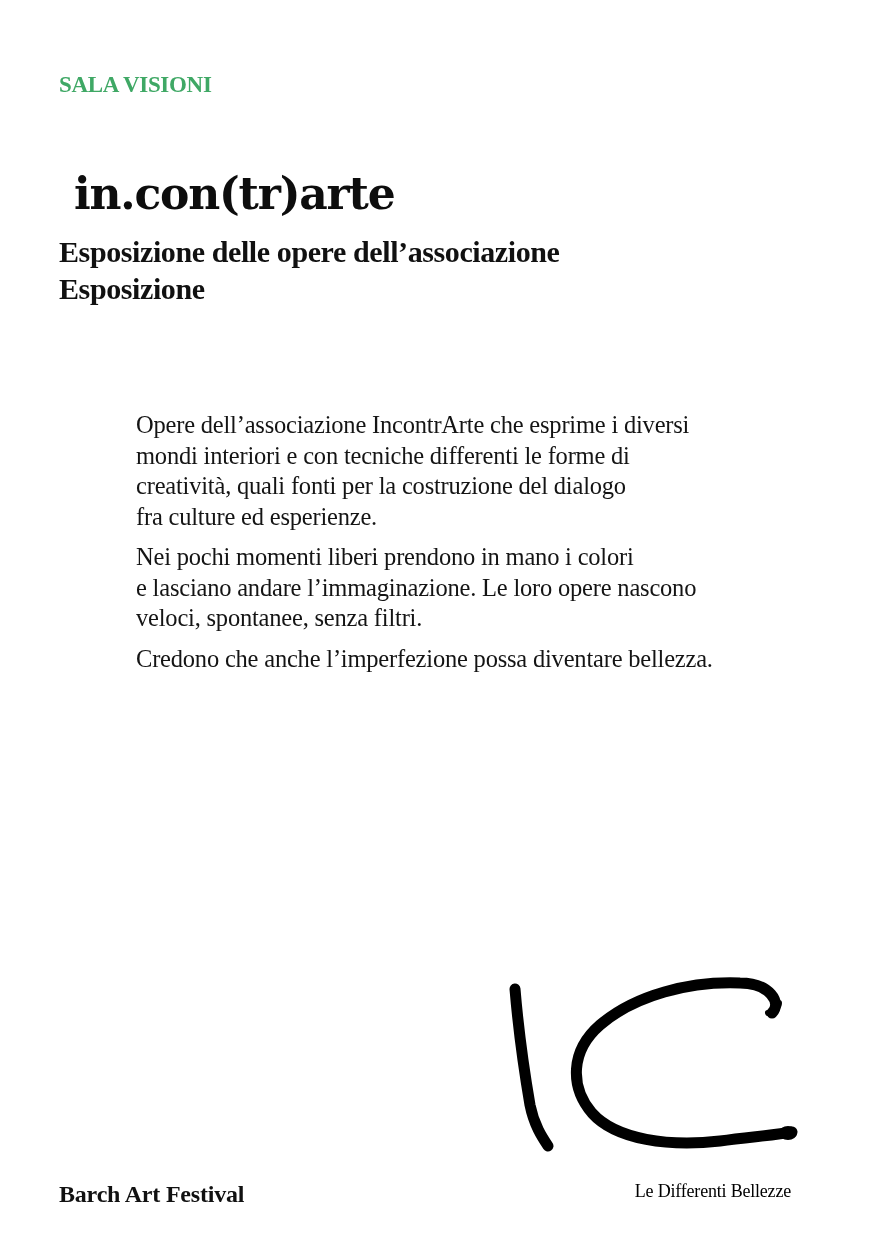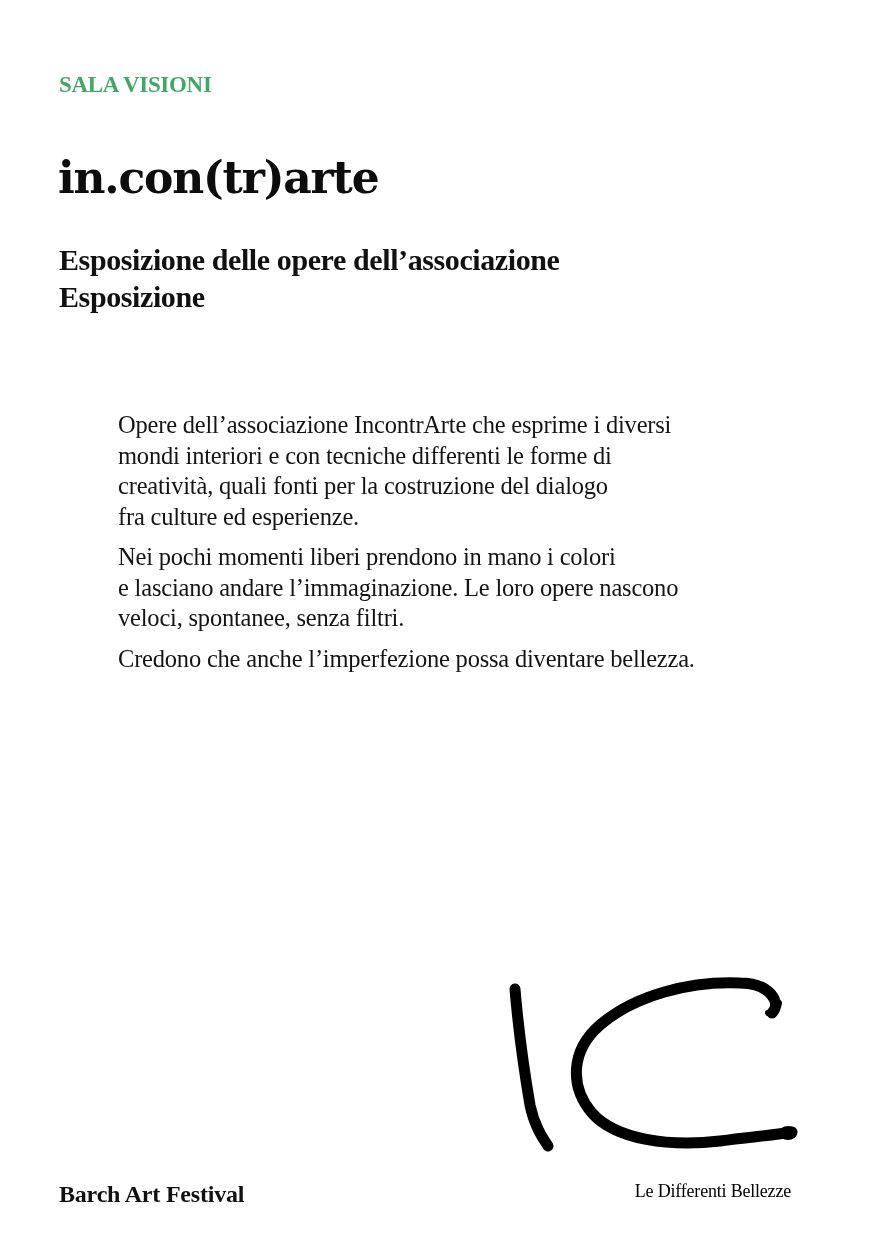--- a/index.html
+++ b/index.html
@@ -29,44 +29,44 @@
       font-size: 23px;
       letter-spacing: -0.3px;
       color: #3fa865;
       margin: 0;
       line-height: 28px;
     }
     .title {
       position: absolute;
       left: 58px;
       top: 150px;
-      margin: 0;
+      margin: 16px;
       font-family: "DejaVu Serif", "Liberation Serif", serif;
       font-weight: bold;
       font-size: 44px;
       letter-spacing: -1.2px;
       line-height: 56px;
       color: #0d0d0d;
     }
     .subtitle {
       position: absolute;
       left: 59px;
-      top: 241px;
+      top: 233px;
       width: 700px;
       margin: 0;
       font-family: "Liberation Serif", "DejaVu Serif", serif;
       font-weight: bold;
       font-size: 30px;
       letter-spacing: -0.4px;
       line-height: 37px;
       color: #111111;
     }
     .body {
       position: absolute;
-      left: 118px;
+      left: 136px;
       top: 410px;
       width: 700px;
       font-family: "Liberation Serif", "DejaVu Serif", serif;
       font-size: 24.5px;
       line-height: 30.5px;
       letter-spacing: -0.2px;
       color: #141414;
     }
     .body p {
       margin: 0 0 10px 0;

